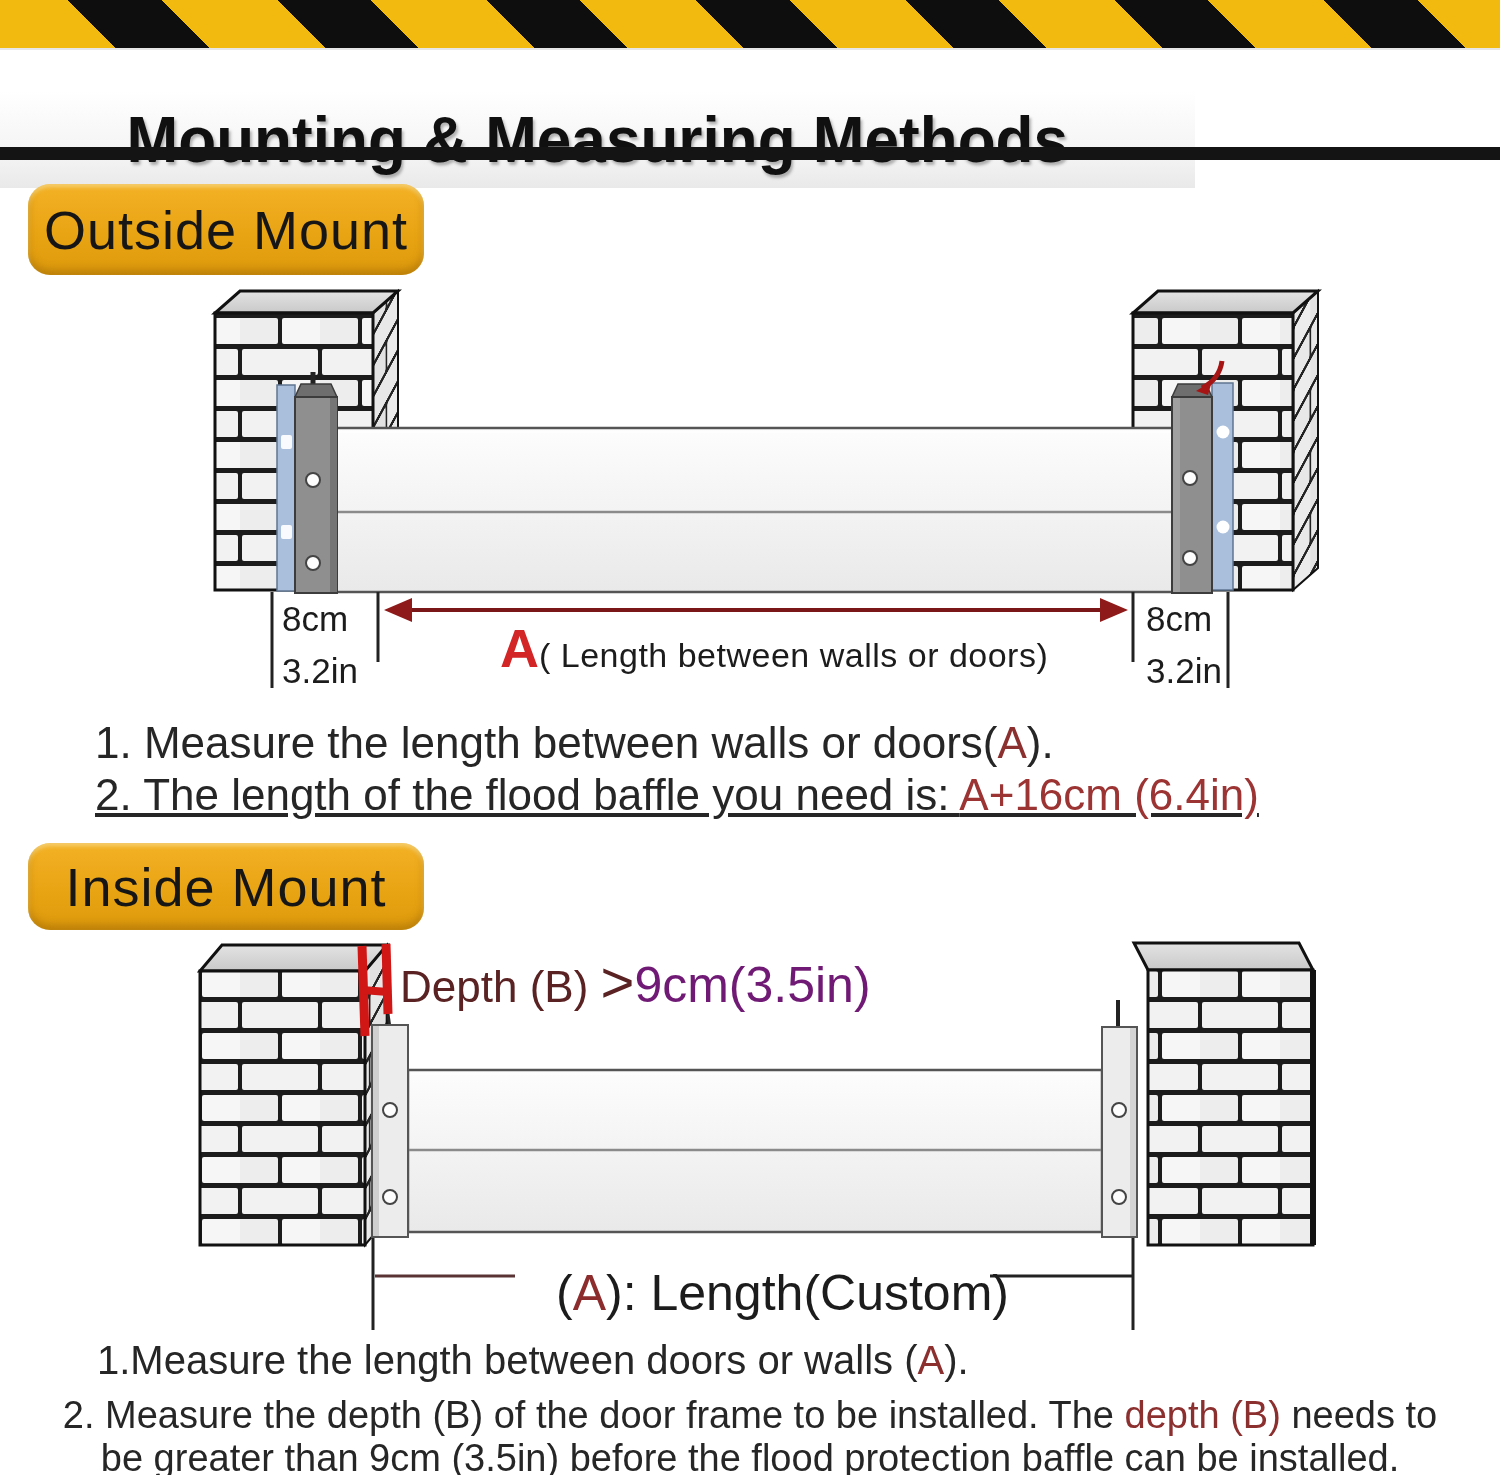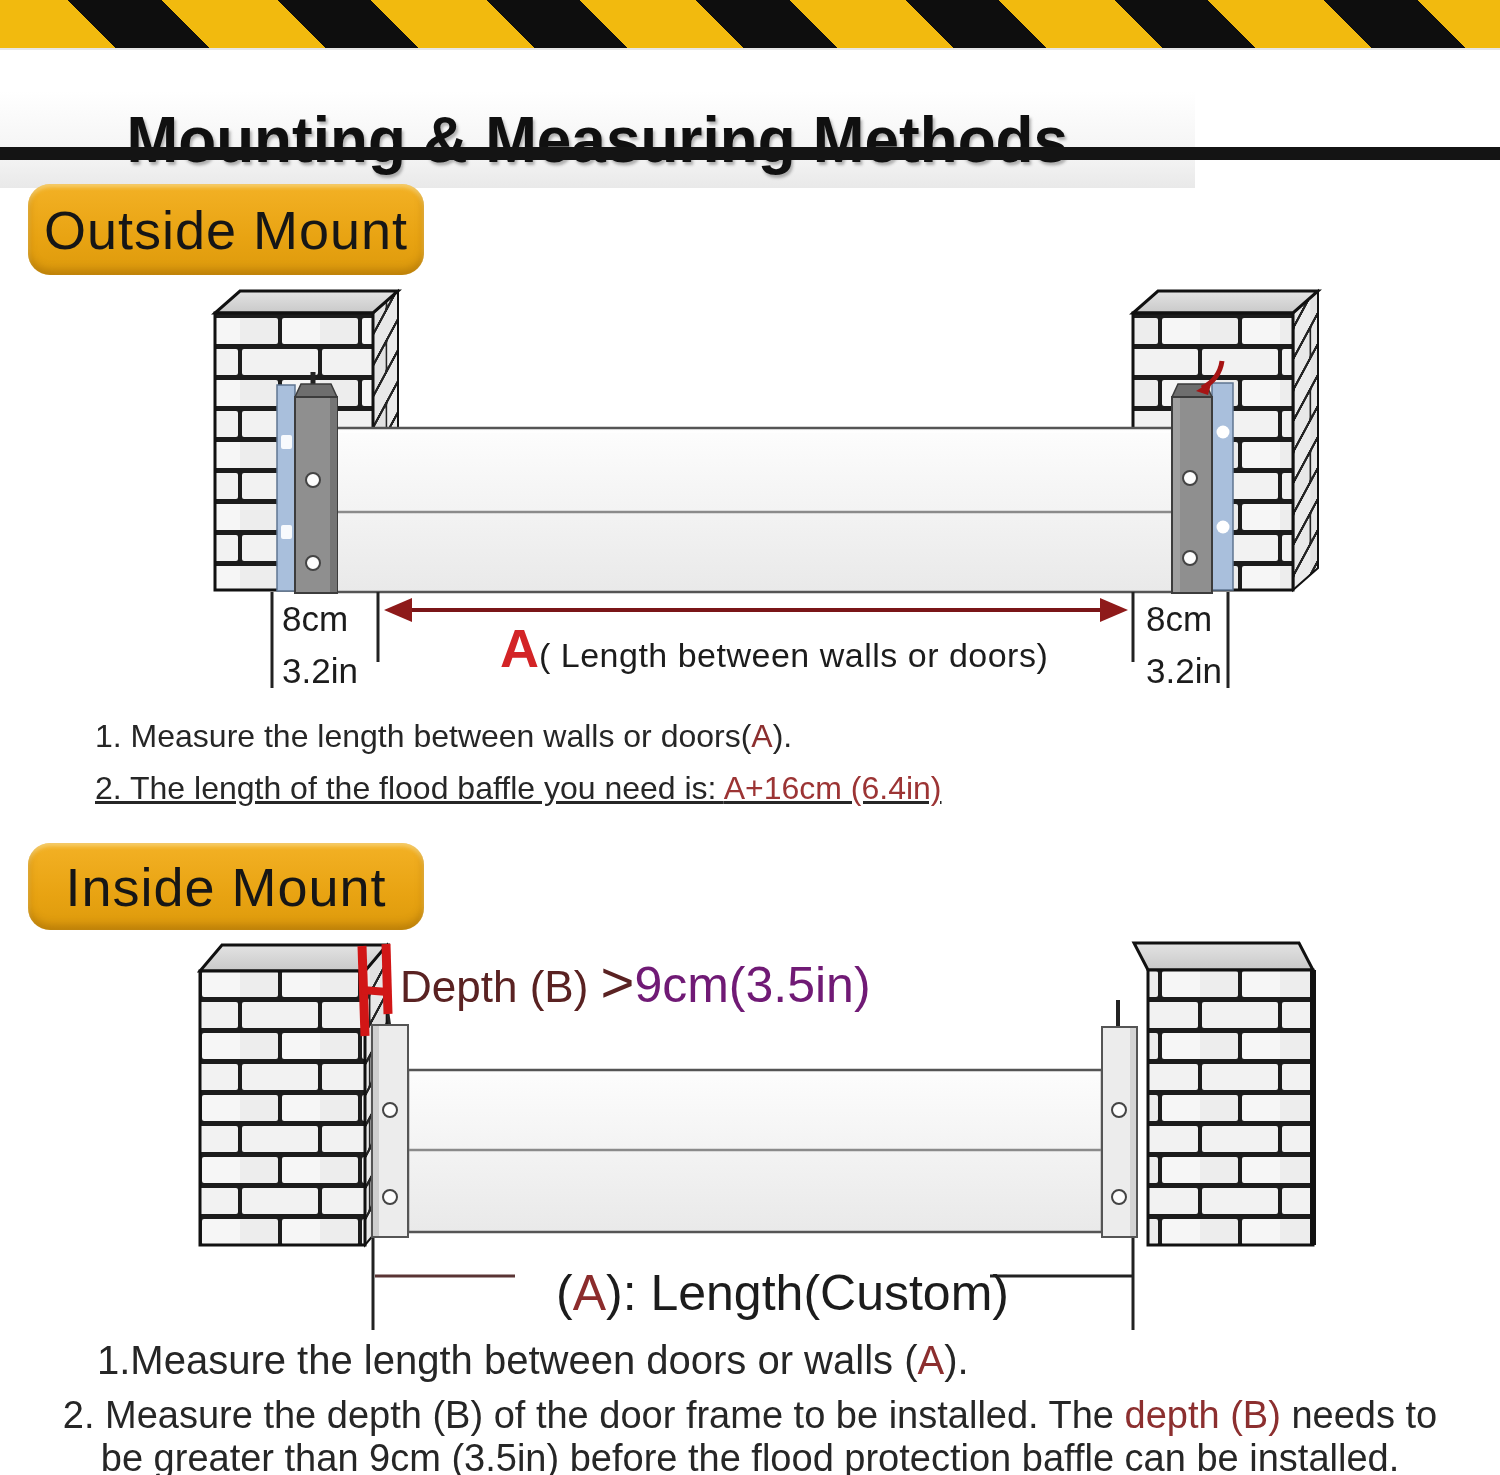--- a/index.html
+++ b/index.html
@@ -41,21 +41,21 @@
 
   #depth-label{left:400px;top:953px;display:flex;align-items:baseline;white-space:pre;}
   #depth-label .dl{font-size:44px;color:#5a2222;}
   #depth-label .gt{font-size:58px;color:#5a2222;line-height:1;}
   #depth-label .dv{font-size:50px;color:#701a75;}
 
   #length-label{left:556px;top:1264px;font-size:50px;white-space:pre;color:#1c1c1c;}
   #length-label .red-a{color:#8c2c2c;}
 
   
-  .steps{font-size:32px;color:#262626;white-space:pre;}
+  .steps{font-size:44px;color:#262626;white-space:pre;}
   #out-step1{left:95px;top:718px;}
   #out-step2{left:95px;top:770px;text-decoration:underline;}
   .red-dim{color:#8c2f2f;}
   .maroon{color:#9c3434;}
   #in-step1{left:88px;top:1338px;font-size:40px;color:#262626;white-space:pre;margin-left:9px;}
   #in-step2{left:38px;top:1394px;width:1424px;font-size:38px;line-height:1.13;
             color:#262626;text-align:center;white-space:normal;}
 </style>
 </head>
 <body>

